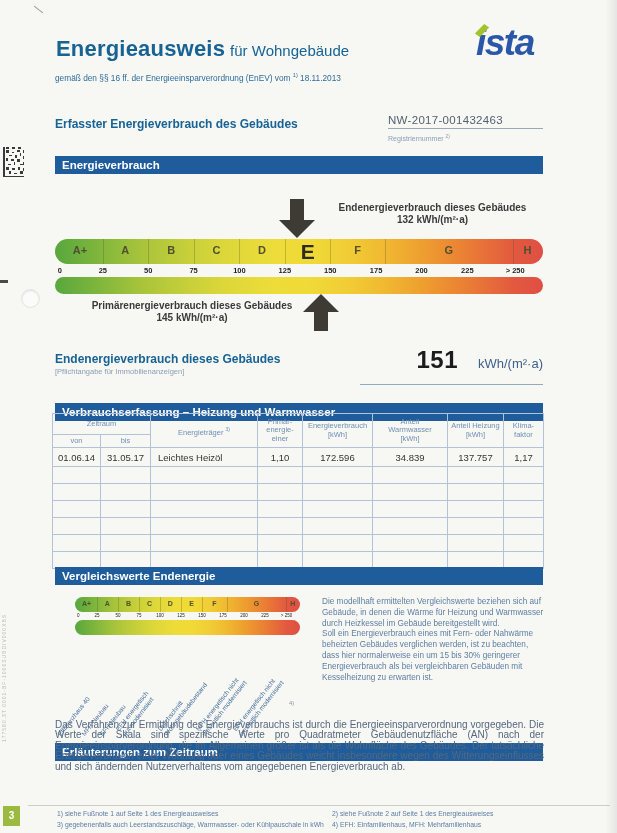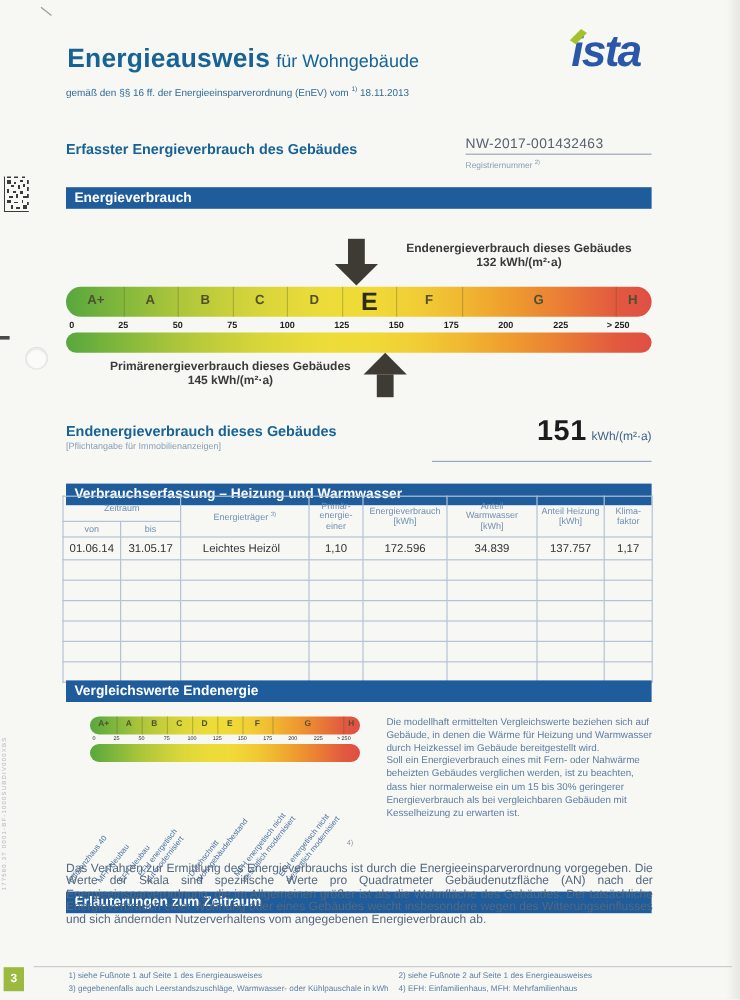--- a/index.html
+++ b/index.html
@@ -40,29 +40,29 @@
   .slet{position:absolute;top:5px;transform:translateX(-50%);font-size:11px;font-weight:bold;color:#4f5030;}
   .slet-cur{position:absolute;top:0px;transform:translateX(-50%);font-size:21px;font-weight:800;color:#2c2b1c;line-height:25px;}
   .sdiv{position:absolute;top:0;width:1px;height:100%;background:rgba(90,85,40,0.30);}
   .snum{position:absolute;top:2px;transform:translateX(-50%);font-size:7.5px;font-weight:bold;color:#1e1e1e;white-space:nowrap;}
 
   
   .ee-label{position:absolute;left:55px;top:352px;font-size:12px;font-weight:bold;color:#176394;}
   .ee-sub{position:absolute;left:55px;top:367px;font-size:7.5px;color:#8aa0b8;}
   .ee-value-wrap{position:absolute;left:360px;top:346px;width:183px;text-align:right;}
   .ee-value{font-size:24px;font-weight:800;color:#1c1c1c;letter-spacing:0.5px;}
-  .ee-unit{font-size:10px;color:#3f6288;margin-left:4px;}
+  .ee-unit{font-size:13px;color:#3f6288;margin-left:20px;}
   .ee-underline{position:absolute;left:360px;top:384px;width:183px;border-bottom:1px solid #93aac2;}
 
   
   table.vtab{position:absolute;left:52px;top:413px;width:491px;border-collapse:collapse;table-layout:fixed;}
   .vtab th,.vtab td{border:1px solid #b3c2d6;padding:0 2px;box-sizing:border-box;}
   .vtab th{font-weight:normal;color:#7090b2;font-size:7.5px;line-height:8.5px;text-align:center;vertical-align:middle;}
   .vtab td.data{font-size:9.5px;color:#333333;text-align:center;height:19px;}
-  .vtab td.left{text-align:left;padding-left:18px;}
+  .vtab td.left{text-align:left;padding-left:7px;}
   .vtab td.empty{height:17px;}
   .pre{white-space:pre-line;}
   .vtab sup{font-size:5px;}
 
   
   .mini-scale{position:absolute;left:75px;top:597px;width:225px;}
   .m-top{height:15px;border-radius:8px;}
   .m-white{height:8px;position:relative;}
   .m-bot{height:15px;border-radius:8px;}
   .mlet{position:absolute;top:3px;transform:translateX(-50%);font-size:7px;font-weight:bold;color:#4f5030;}

